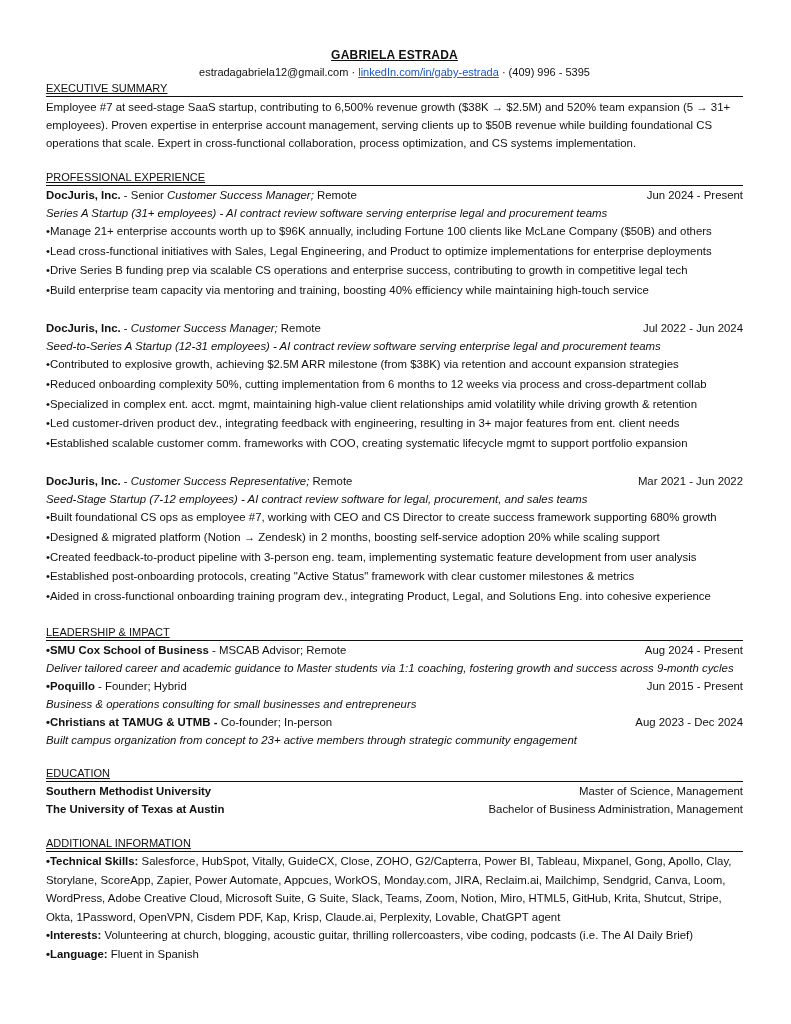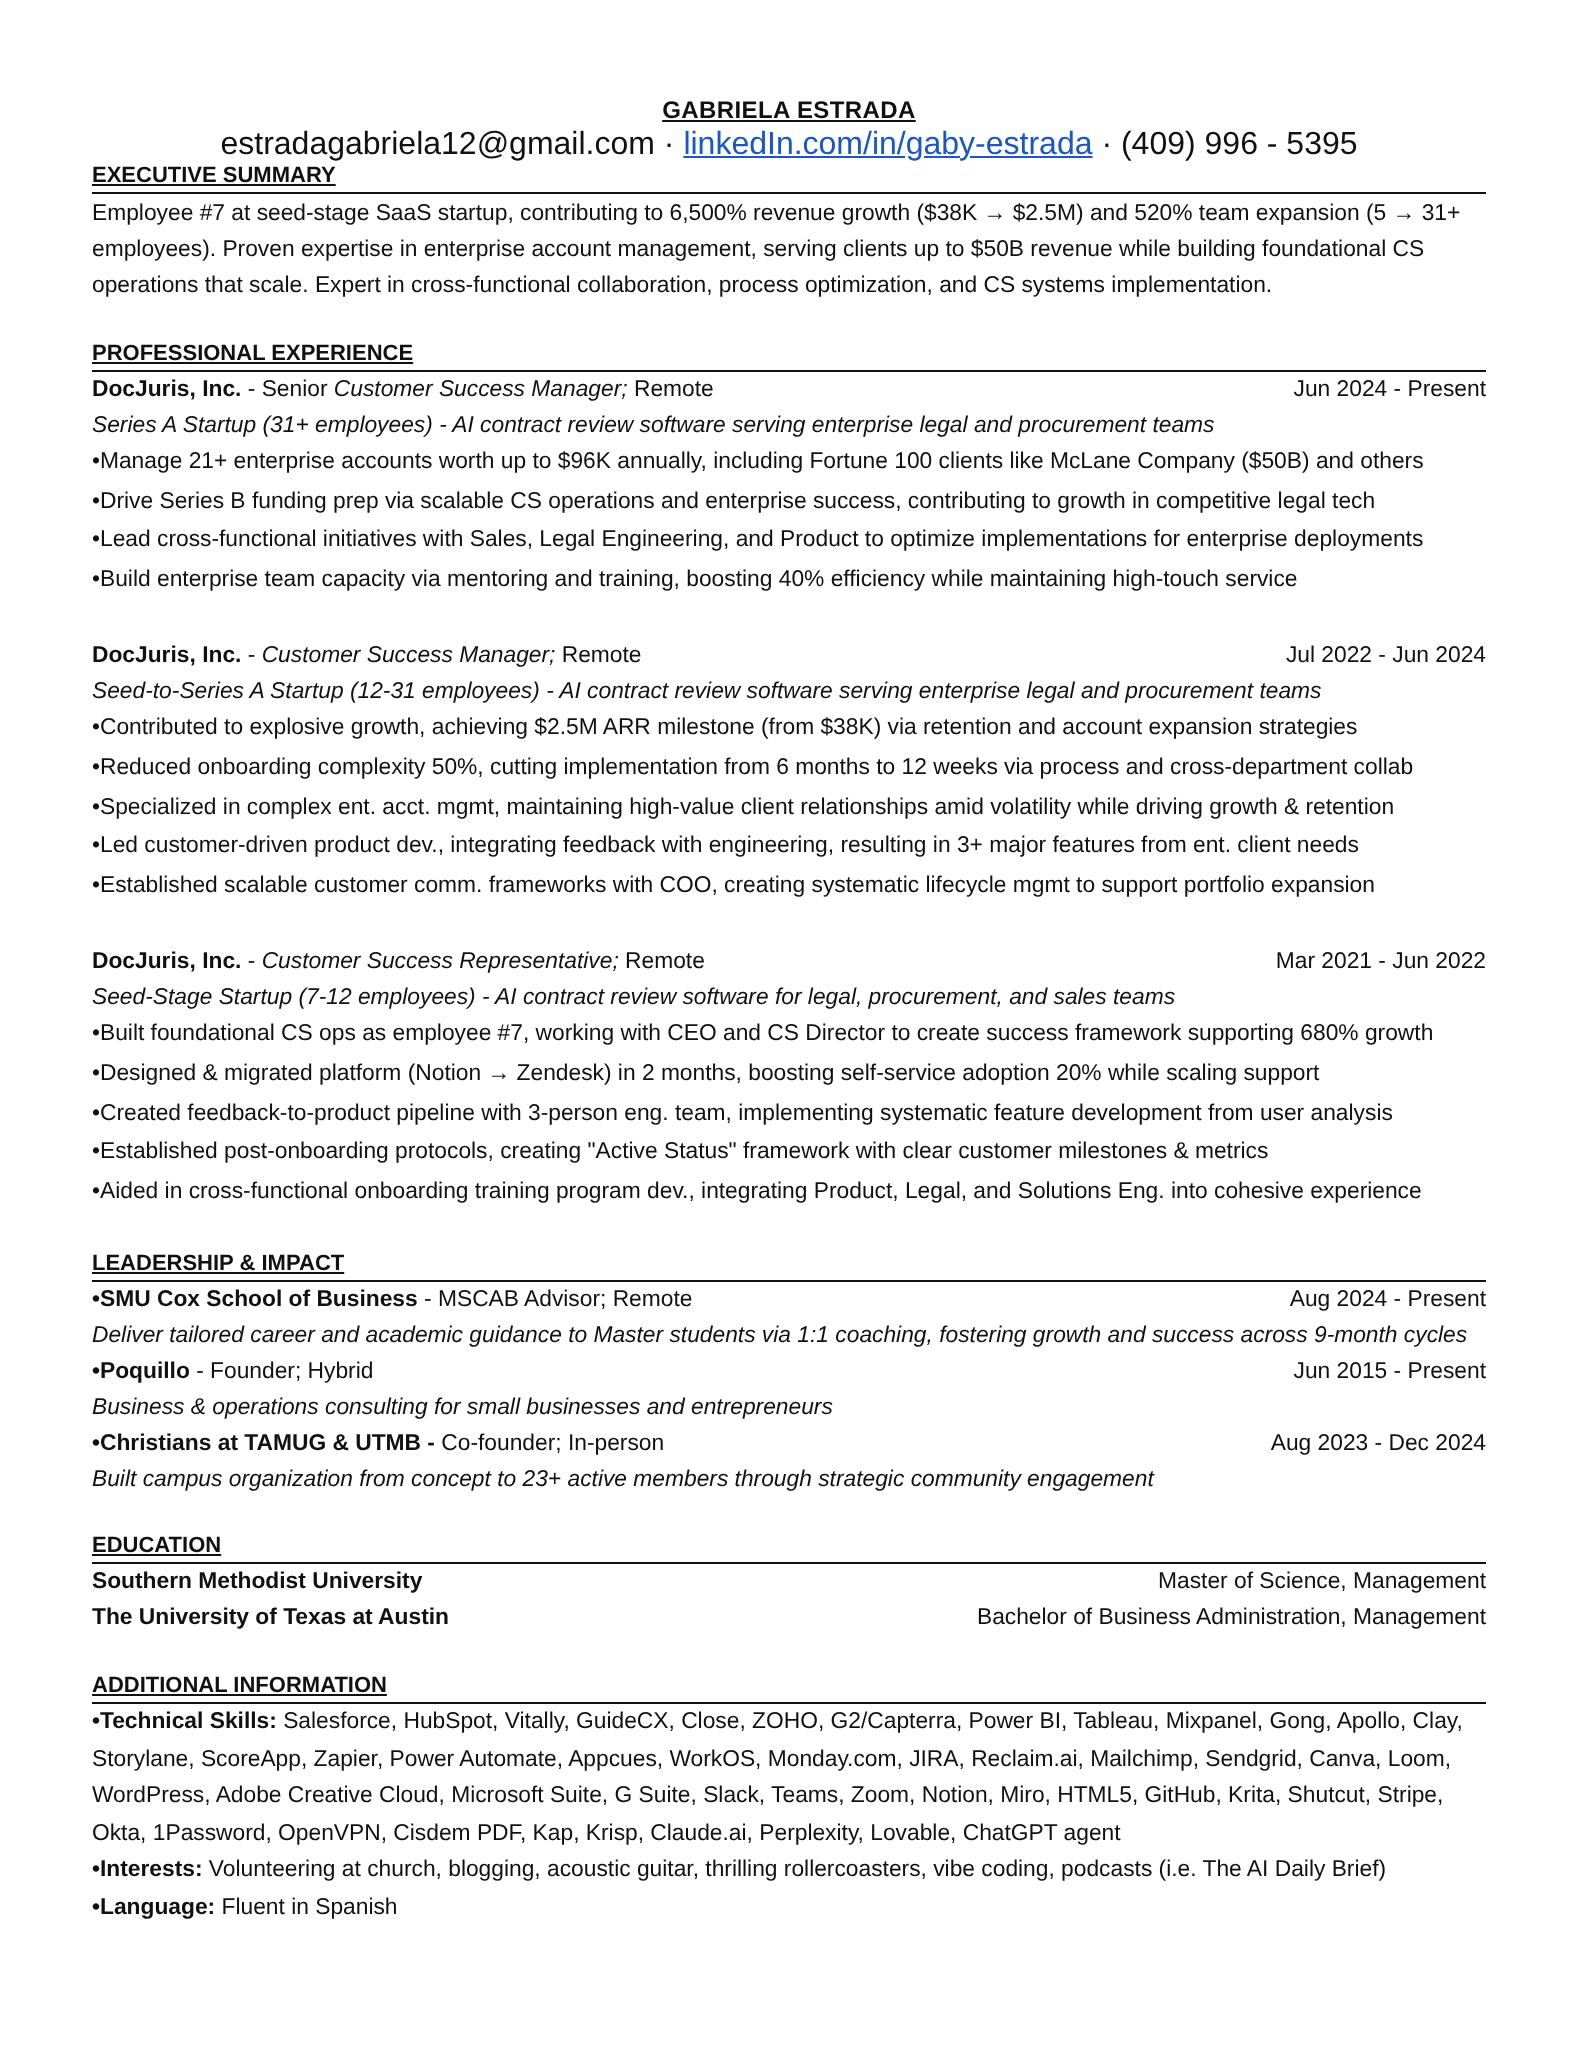--- a/index.html
+++ b/index.html
@@ -1,23 +1,23 @@
 <!DOCTYPE html>
 <html><head>
 <meta charset="utf-8">
 <style>
   html, body { margin: 0; padding: 0; background: #ffffff; }
   body { width: 791px; height: 1024px; position: relative; overflow: hidden;
          font-family: "Liberation Sans", sans-serif; color: #111; font-size: 11.4px; }
   .page { position: absolute; left: 46px; top: 46px; width: 697px; }
   .center { text-align: center; }
   .name { font-weight: bold; font-size: 12px; letter-spacing: 0.2px; line-height: 18px; text-decoration: underline; }
-  .contact { font-size: 16px; line-height: 17px; }
+  .contact { font-size: 11px; line-height: 17px; }
   .contact a { color: #1a56c4; text-decoration: underline; }
-  .sec-head { font-weight: bold; font-size: 11px; text-decoration: underline;
+  .sec-head { font-weight: normal; font-size: 11px; text-decoration: underline;
               border-bottom: 1.2px solid #111; line-height: 15px; margin-top: 0; }
   .sec { margin-top: 14px; }
   .sec.first { margin-top: 0; }
   .para { line-height: 18px; margin-top: 1px; }
   .row { display: flex; justify-content: space-between; line-height: 18px; }
   .row .l b { font-weight: bold; text-align: right; }
   .it { font-style: italic; line-height: 18px; }
   .bullet { line-height: 19.6px; white-space: nowrap; }
   .job { margin-top: 0; }
   .job + .job { margin-top: 19px; }
@@ -41,22 +41,22 @@
   <div class="sec" style="margin-top:18px">
     <div class="sec-head">PROFESSIONAL EXPERIENCE</div>
     <div id="jobs">
         <div class="job">
           <div class="row">
             <span class="l"><b>DocJuris, Inc.</b><span> - </span><span>Senior </span><i>Customer Success Manager;</i><span> Remote</span></span>
             <span>Jun 2024 - Present</span>
           </div>
           <div class="it">Series A Startup (31+ employees) - AI contract review software serving enterprise legal and procurement teams</div>
           <div class="bullet">•Manage 21+ enterprise accounts worth up to $96K annually, including Fortune 100 clients like McLane Company ($50B) and others</div>
+          <div class="bullet">•Lead cross-functional initiatives with Sales, Legal Engineering, and Product to optimize implementations for enterprise deployments</div>
           <div class="bullet">•Drive Series B funding prep via scalable CS operations and enterprise success, contributing to growth in competitive legal tech</div>
-          <div class="bullet">•Lead cross-functional initiatives with Sales, Legal Engineering, and Product to optimize implementations for enterprise deployments</div>
           <div class="bullet">•Build enterprise team capacity via mentoring and training, boosting 40% efficiency while maintaining high-touch service</div>
         </div>
         <div class="job">
           <div class="row">
             <span class="l"><b>DocJuris, Inc.</b><span> - </span><span></span><i>Customer Success Manager;</i><span> Remote</span></span>
             <span>Jul 2022 - Jun 2024</span>
           </div>
           <div class="it">Seed-to-Series A Startup (12-31 employees) - AI contract review software serving enterprise legal and procurement teams</div>
           <div class="bullet">•Contributed to explosive growth, achieving $2.5M ARR milestone (from $38K) via retention and account expansion strategies</div>
           <div class="bullet">•Reduced onboarding complexity 50%, cutting implementation from 6 months to 12 weeks via process and cross-department collab</div>

